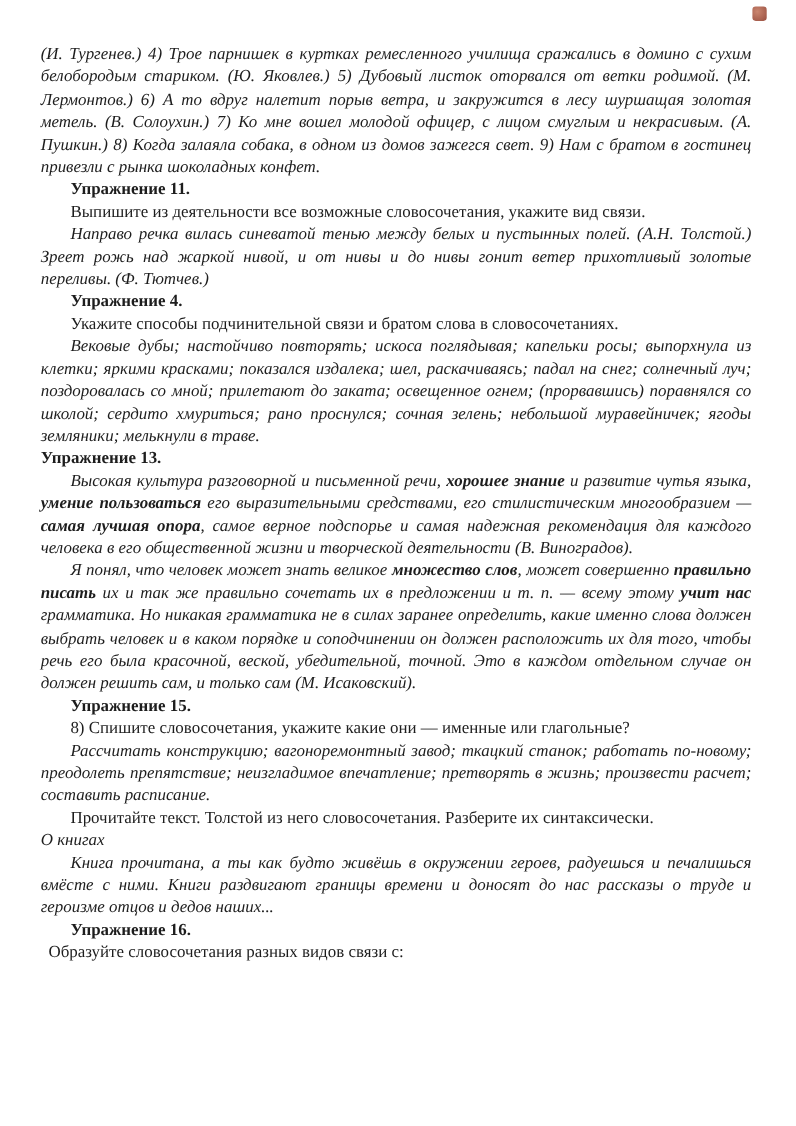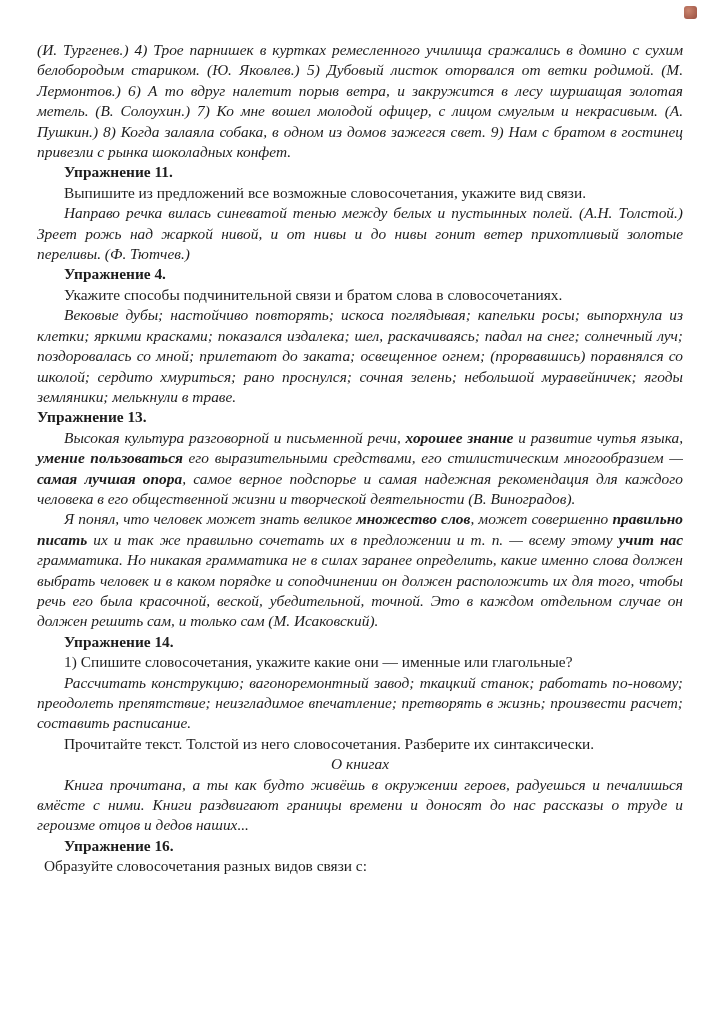--- a/index.html
+++ b/index.html
@@ -21,51 +21,51 @@
     color: #1d1d1d;
   }
   p.para {
     margin: 0;
     text-align: justify;
   }
   p.indent { text-indent: 27px; }
   p.indent-sm { text-indent: 7px; }
   p.italic { font-style: italic; }
   p.bold { font-weight: bold; }
-  p.center { text-align: center; }
+  p.center { text-align: left; }
   .run-b { font-weight: bold; margin-top: 32px; }
   .corner-mark {
     position: absolute;
     top: 6px;
     right: 22px;
     width: 13px;
     height: 13px;
     border-radius: 3px;
     background: radial-gradient(circle at 35% 35%, #c4785f, #8d3a2a);
     opacity: 0.9;
   }
 </style>
 </head>
 <body>
 
 <div class="page">
   <div class="corner-mark"></div>
   <div>
       <p class="para italic"><span>(И. Тургенев.) 4) Трое парнишек в куртках ремесленного училища сражались в домино с сухим белобородым стариком. (Ю. Яковлев.) 5) Дубовый листок оторвался от ветки родимой. (М. Лермонтов.) 6) А то вдруг налетит порыв ветра, и закружится в лесу шуршащая золотая метель. (В. Солоухин.) 7) Ко мне вошел молодой офицер, с лицом смуглым и некрасивым. (А. Пушкин.) 8) Когда залаяла собака, в одном из домов зажегся свет. 9) Нам с братом в гостинец привезли с рынка шоколадных конфет.</span></p>
       <p class="para indent bold"><span>Упражнение 11.</span></p>
-      <p class="para indent"><span>Выпишите из предложений все возможные словосочетания, укажите вид связи.</span></p>
+      <p class="para indent"><span>Выпишите из деятельности все возможные словосочетания, укажите вид связи.</span></p>
       <p class="para indent italic"><span>Направо речка вилась синеватой тенью между белых и пустынных полей. (А.Н. Толстой.) Зреет рожь над жаркой нивой, и от нивы и до нивы гонит ветер прихотливый золотые переливы. (Ф. Тютчев.)</span></p>
       <p class="para indent bold"><span>Упражнение 4.</span></p>
       <p class="para indent"><span>Укажите способы подчинительной связи и братом слова в словосочетаниях.</span></p>
       <p class="para indent italic"><span>Вековые дубы; настойчиво повторять; искоса поглядывая; капельки росы; выпорхнула из клетки; яркими красками; показался издалека; шел, раскачиваясь; падал на снег; солнечный луч; поздоровалась со мной; прилетают до заката; освещенное огнем; (прорвавшись) поравнялся со школой; сердито хмуриться; рано проснулся; сочная зелень; небольшой муравейничек; ягоды земляники; мелькнули в траве.</span></p>
       <p class="para bold"><span>Упражнение 13.</span></p>
       <p class="para indent italic"><span>Высокая культура разговорной и письменной речи, </span><span class="run-b">хорошее знание</span><span> и развитие чутья языка, </span><span class="run-b">умение пользоваться</span><span> его выразительными средствами, его стилистическим многообразием — </span><span class="run-b">самая лучшая опора</span><span>, самое верное подспорье и самая надежная рекомендация для каждого человека в его общественной жизни и творческой деятельности (В. Виноградов).</span></p>
       <p class="para indent italic"><span>Я понял, что человек может знать великое </span><span class="run-b">множество слов</span><span>, может совершенно </span><span class="run-b">правильно писать</span><span> их и так же правильно сочетать их в предложении и т. п. — всему этому </span><span class="run-b">учит нас</span><span> грамматика. Но никакая грамматика не в силах заранее определить, какие именно слова должен выбрать человек и в каком порядке и соподчинении он должен расположить их для того, чтобы речь его была красочной, веской, убедительной, точной. Это в каждом отдельном случае он должен решить сам, и только сам (М. Исаковский).</span></p>
-      <p class="para indent bold"><span>Упражнение 14.</span></p>
-      <p class="para indent"><span>1) Спишите словосочетания, укажите какие они — именные или глагольные?</span></p>
+      <p class="para indent bold"><span>Упражнение 15.</span></p>
+      <p class="para indent"><span>8) Спишите словосочетания, укажите какие они — именные или глагольные?</span></p>
       <p class="para indent italic"><span>Рассчитать конструкцию; вагоноремонтный завод; ткацкий станок; работать по-новому; преодолеть препятствие; неизгладимое впечатление; претворять в жизнь; произвести расчет; составить расписание.</span></p>
       <p class="para indent"><span>Прочитайте текст. Толстой из него словосочетания. Разберите их синтаксически.</span></p>
       <p class="para italic center"><span>О книгах</span></p>
       <p class="para indent italic"><span>Книга прочитана, а ты как будто живёшь в окружении героев, радуешься и печалишься вмёсте с ними. Книги раздвигают границы времени и доносят до нас рассказы о труде и героизме отцов и дедов наших...</span></p>
       <p class="para indent bold"><span>Упражнение 16.</span></p>
       <p class="para indent-sm"><span>Образуйте словосочетания разных видов связи с:</span></p>
     </div>
 </div>
 
 </body></html>

